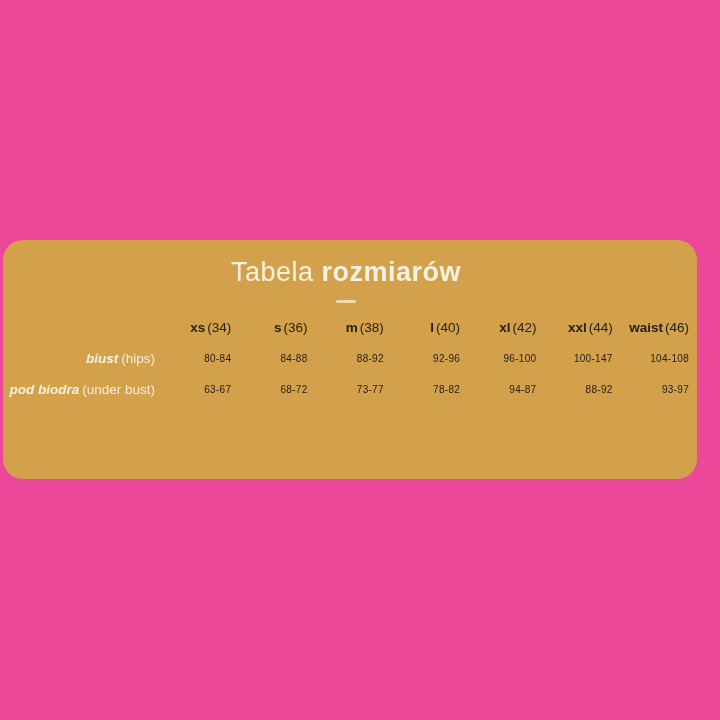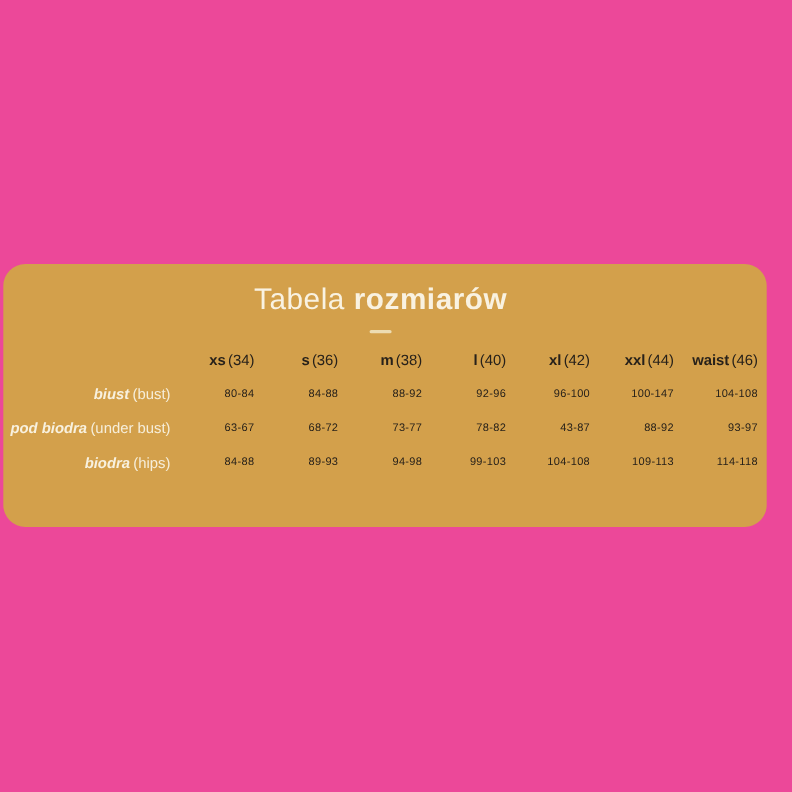--- a/index.html
+++ b/index.html
@@ -122,46 +122,36 @@
           <th class="col-header"><span class="size-letter">s</span><span class="size-number">(36)</span></th>
           <th class="col-header"><span class="size-letter">m</span><span class="size-number">(38)</span></th>
           <th class="col-header"><span class="size-letter">l</span><span class="size-number">(40)</span></th>
           <th class="col-header"><span class="size-letter">xl</span><span class="size-number">(42)</span></th>
           <th class="col-header"><span class="size-letter">xxl</span><span class="size-number">(44)</span></th>
           <th class="col-header"><span class="size-letter">waist</span><span class="size-number">(46)</span></th>
         </tr>
       </thead>
       <tbody>
         <tr>
-          <td class="row-label"><span class="label-pl">biust</span><span class="label-en">(bust)</span></td>
+          <td class="row-label"><span class="label-pl">biust</span><span class="label-en">(hips)</span></td>
           <td class="cell-value">80-84</td>
           <td class="cell-value">84-88</td>
           <td class="cell-value">88-92</td>
           <td class="cell-value">92-96</td>
           <td class="cell-value">96-100</td>
           <td class="cell-value">100-147</td>
           <td class="cell-value">104-108</td>
         </tr>
         <tr>
           <td class="row-label"><span class="label-pl">pod biodra</span><span class="label-en">(under bust)</span></td>
           <td class="cell-value">63-67</td>
           <td class="cell-value">68-72</td>
           <td class="cell-value">73-77</td>
           <td class="cell-value">78-82</td>
-          <td class="cell-value">43-87</td>
+          <td class="cell-value">94-87</td>
           <td class="cell-value">88-92</td>
           <td class="cell-value">93-97</td>
-        </tr>
-        <tr>
-          <td class="row-label"><span class="label-pl">biodra</span><span class="label-en">(hips)</span></td>
-          <td class="cell-value">84-88</td>
-          <td class="cell-value">89-93</td>
-          <td class="cell-value">94-98</td>
-          <td class="cell-value">99-103</td>
-          <td class="cell-value">104-108</td>
-          <td class="cell-value">109-113</td>
-          <td class="cell-value">114-118</td>
         </tr>
       </tbody>
     </table>
 
   </div>
 </div>
 
 </body></html>

